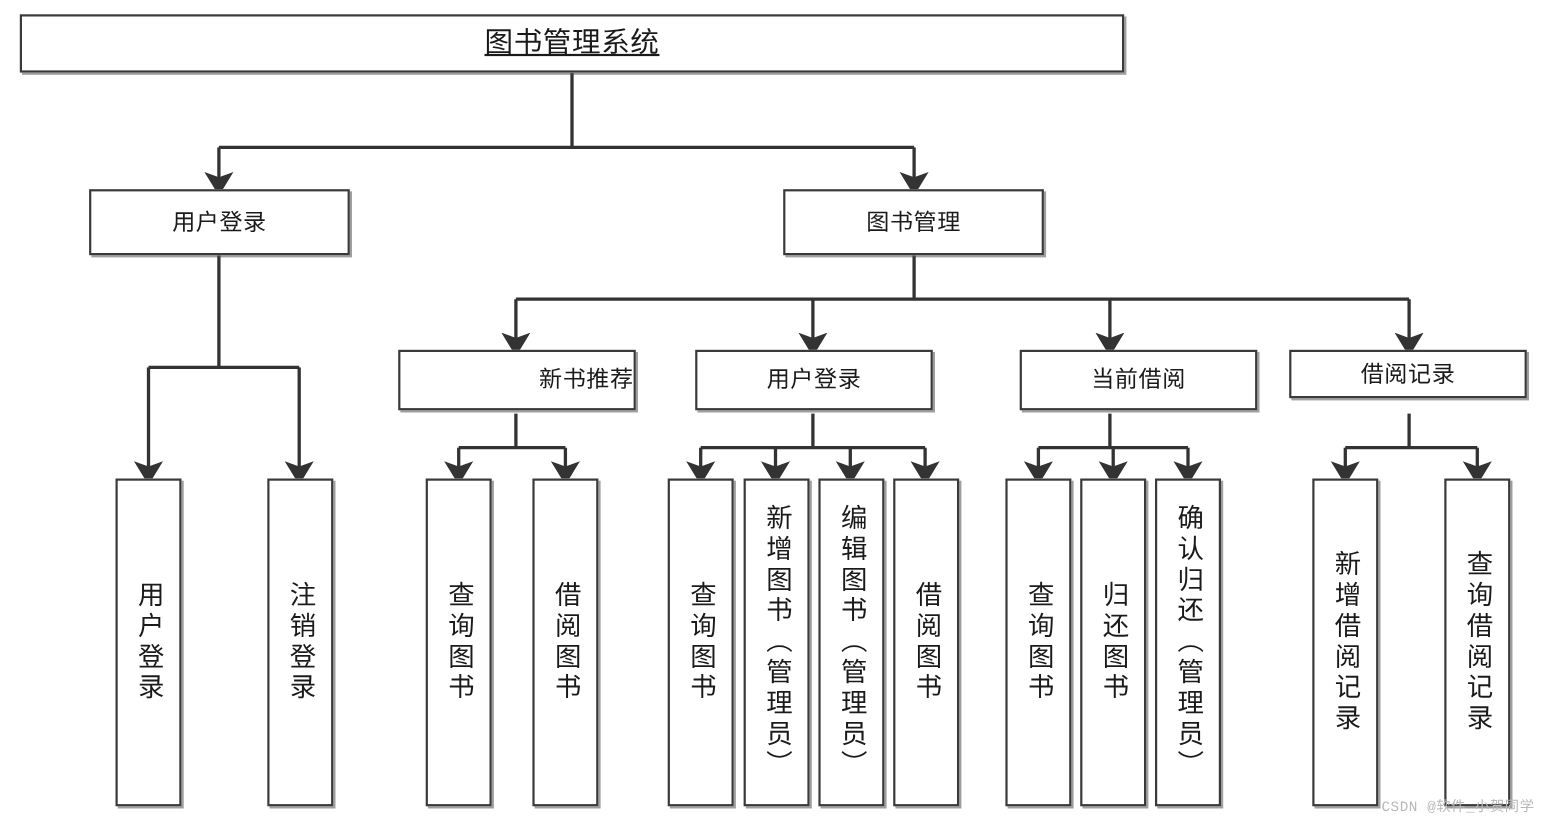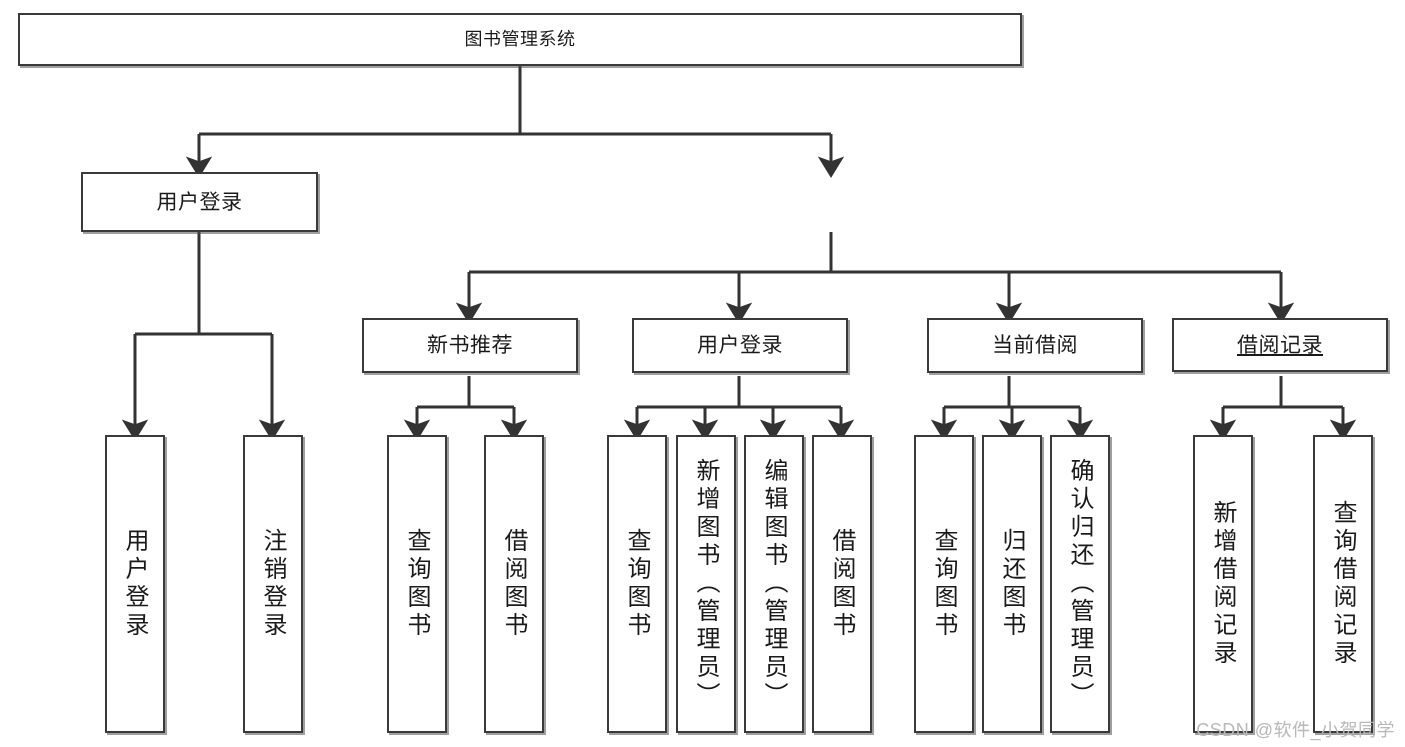--- a/index.html
+++ b/index.html
@@ -31,21 +31,21 @@
     display:block;
     text-align:center;
     line-height:1.15;
     letter-spacing:0.5px;
     white-space:nowrap;
   }
   
   .node.horiz .lbl{
     font-size:21px;
   }
-  .node.root .lbl{font-size:18px;}
+  .node.root .lbl{font-size:26px;text-decoration:underline;}
   
   .node.vert{
     writing-mode:vertical-rl;
     text-orientation:upright;
     padding:6px 0;
     align-items:center;
     justify-content:center;
   }
   .node.vert .lbl{
     writing-mode:vertical-rl;
@@ -59,25 +59,25 @@
   .connector-layer{
     position:absolute;
     left:0;top:0;
     width:1405px;height:747px;
     pointer-events:none;
   }
   .wm{
     position:absolute;
     right:10px;
     bottom:6px;
-    font-size:18px;
+    font-size:13px;
     color:#b9b9b9;
     letter-spacing:.5px;
     white-space:nowrap;
-    font-family:Liberation Sans, sans-serif;
+    font-family:Liberation Mono, monospace;
   }
 </style>
 </head>
 <body>
 
 <div id="canvas">
 
   <svg class="connector-layer" viewBox="0 0 1405 747" xmlns="http://www.w3.org/2000/svg">
     <defs>
       <marker id="ah" markerWidth="10" markerHeight="10" refX="3.2" refY="5" orient="auto" markerUnits="strokeWidth">
@@ -128,31 +128,34 @@
     </g>
   </svg>
 
   <div class="node horiz root" style="left:18px;top:13px;width:1004px;height:53px;">
     <span class="lbl">图书管理系统</span>
   </div>
 
   <div class="node horiz" style="left:81px;top:172px;width:237px;height:60px;">
     <span class="lbl">用户登录</span>
   </div>
-
-  <div class="node horiz" style="left:362px;top:318px;width:216px;height:55px;">
+  <div class="node horiz" style="left:712px;top:172px;width:237px;height:60px;">
+    <span class="lbl">图书管理</span>
+  </div>
+
+  <div class="node horiz" style="left:362px;top:318px;width:216px;height:55px;justify-content:flex-end;">
     <span class="lbl">新书推荐</span>
   </div>
   <div class="node horiz" style="left:632px;top:318px;width:216px;height:55px;">
     <span class="lbl">用户登录</span>
   </div>
   <div class="node horiz" style="left:902px;top:318px;width:216px;height:55px;margin-left:25px;">
     <span class="lbl">当前借阅</span>
   </div>
-  <div class="node horiz" style="left:1172px;top:318px;width:216px;height:54px;text-decoration:underline;">
+  <div class="node horiz" style="left:1172px;top:318px;width:216px;height:44px;">
     <span class="lbl">借阅记录</span>
   </div>
 
   <div class="node vert" style="left:105px;top:435px;width:60px;height:298px;">
     <span class="lbl">用户登录</span>
   </div>
   <div class="node vert" style="left:243px;top:435px;width:60px;height:298px;">
     <span class="lbl">注销登录</span>
   </div>
 

